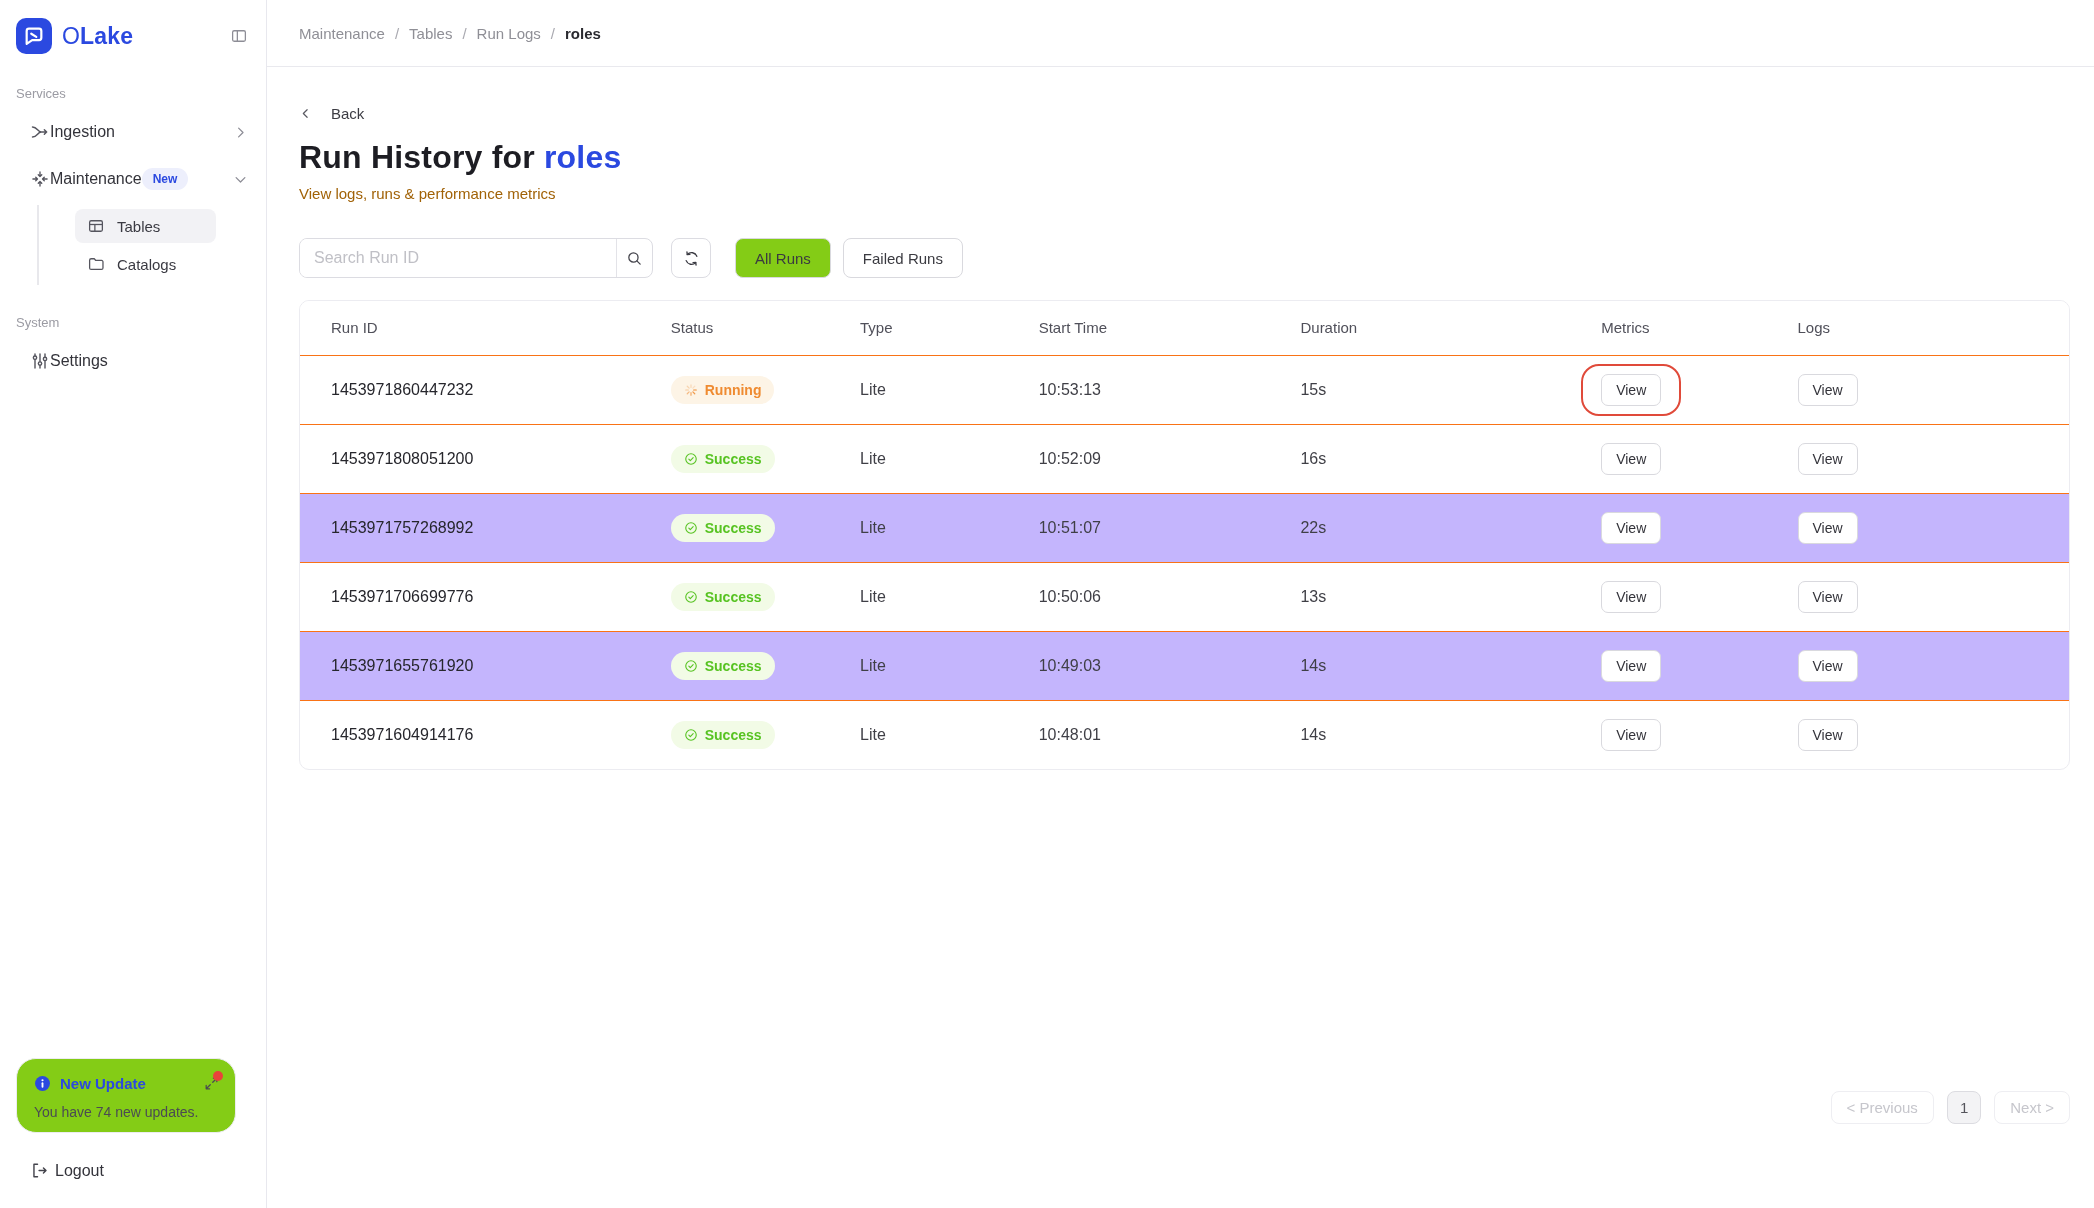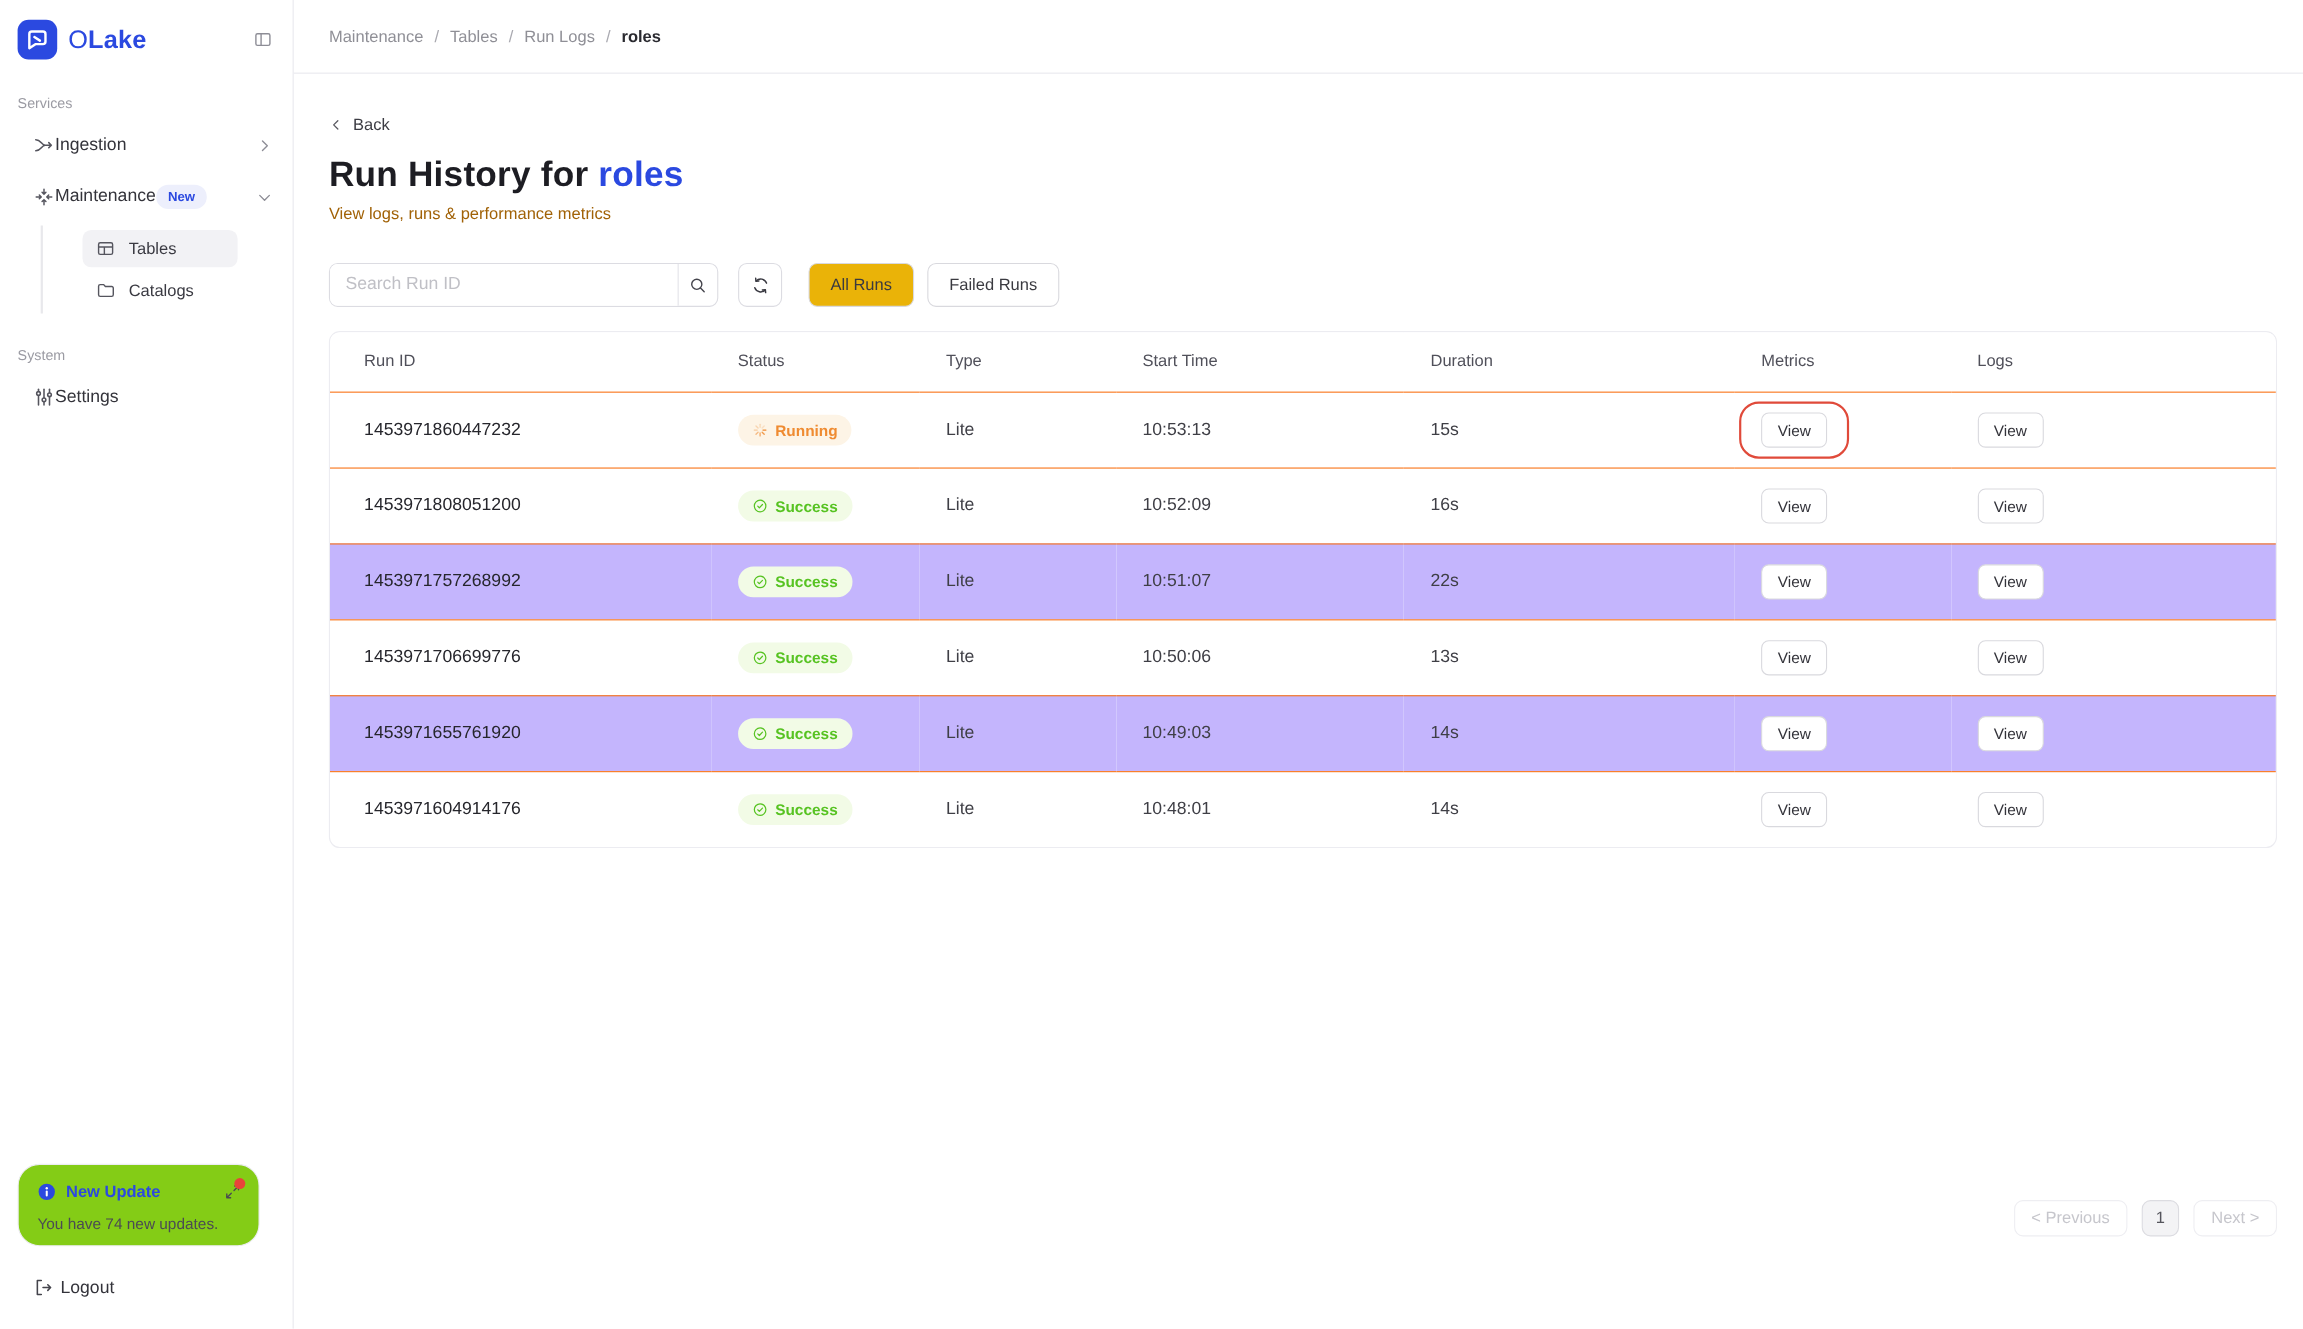--- a/index.html
+++ b/index.html
@@ -80,21 +80,21 @@
     border-bottom:1px solid #e9e9ee;
     display:flex; align-items:center; padding:0 32px;
   }
   .breadcrumb { display:flex; align-items:center; gap:10px; font-size:15px; color:#8f8f96; }
   .breadcrumb .crumb { cursor:pointer; }
   .breadcrumb .sep { color:#a9a9b0; }
   .breadcrumb .current { color:#2a2a30; font-weight:600; cursor:default; }
 
   .content { padding:38px 24px 0 32px; }
 
-  .back-link { display:inline-flex; align-items:center; gap:9px; font-size:15px; color:#3c3c43; cursor:pointer; }
+  .back-link { display:inline-flex; align-items:center; gap:19px; font-size:15px; color:#3c3c43; cursor:pointer; }
   .page-title { margin-top:15px; font-size:32px; font-weight:700; color:#1d1d23; letter-spacing:.2px; }
   .page-title .hl { color:#2b49e0; margin-left:9px; }
   .page-subtitle { margin-top:9px; font-size:15px; color:#a16207; }
 
   .controls { margin-top:36px; display:flex; align-items:center; }
   .search-box {
     width:354px; height:40px; border:1px solid #dcdce2; border-radius:8px;
     display:flex; align-items:stretch; background:#fff; overflow:hidden;
   }
   .search-box input {
@@ -109,21 +109,21 @@
   .refresh-btn {
     margin-left:18px; width:40px; height:40px;
     border:1px solid #dcdce2; border-radius:8px; background:#fff;
     display:flex; align-items:center; justify-content:center; color:#3a3a42; cursor:pointer;
   }
   .filter-btn {
     height:40px; padding:0 19px; border:1px solid #d9d9de; border-radius:8px;
     background:#fff; font-size:15px; color:#3a3a40; cursor:pointer;
     font-family:"Liberation Sans", sans-serif;
   }
-  .filter-btn.all { margin-left:24px; background:#eab308; }
+  .filter-btn.all { margin-left:24px; background:#84cc16; }
   .filter-btn.failed { margin-left:12px; }
 
   
   .runs-table-wrap {
     margin-top:22px;
     border:1px solid #ececf1; border-radius:10px;
     overflow:hidden; background:#fff;
   }
   table.runs { width:100%; border-collapse:collapse; table-layout:fixed; }
   table.runs col.c-runid { width:19.6%; } table.runs col.c-status { width:10.7%; }

